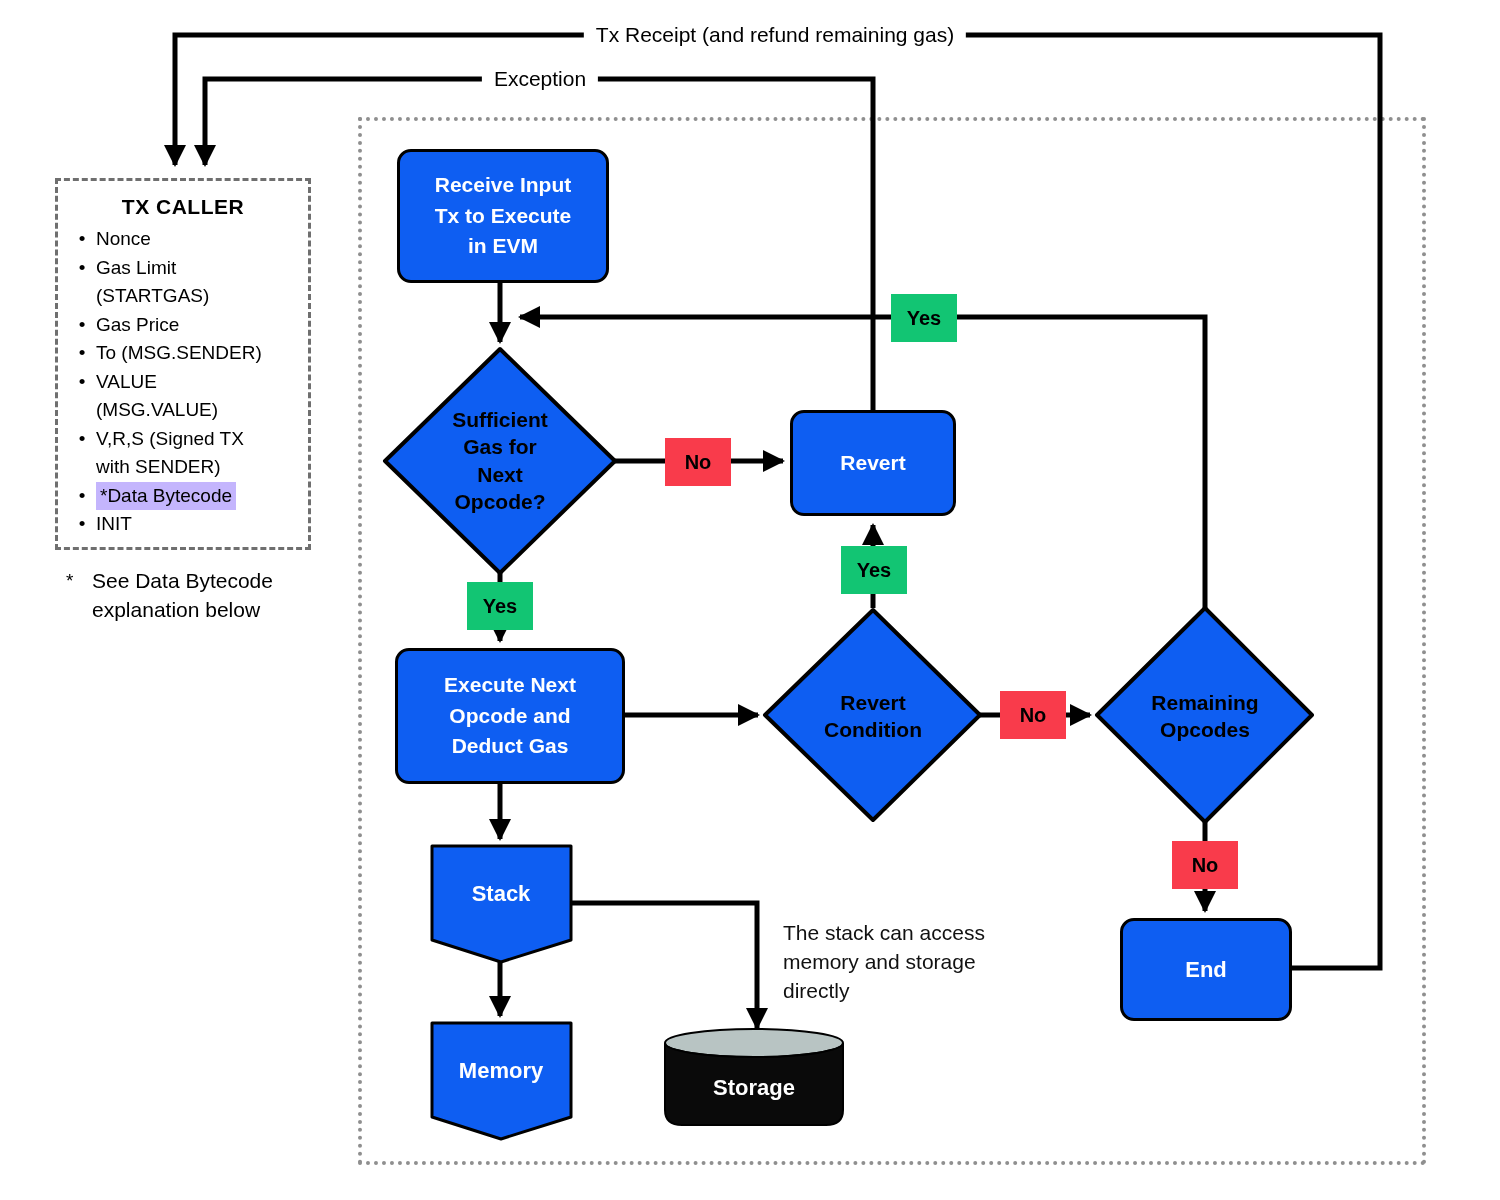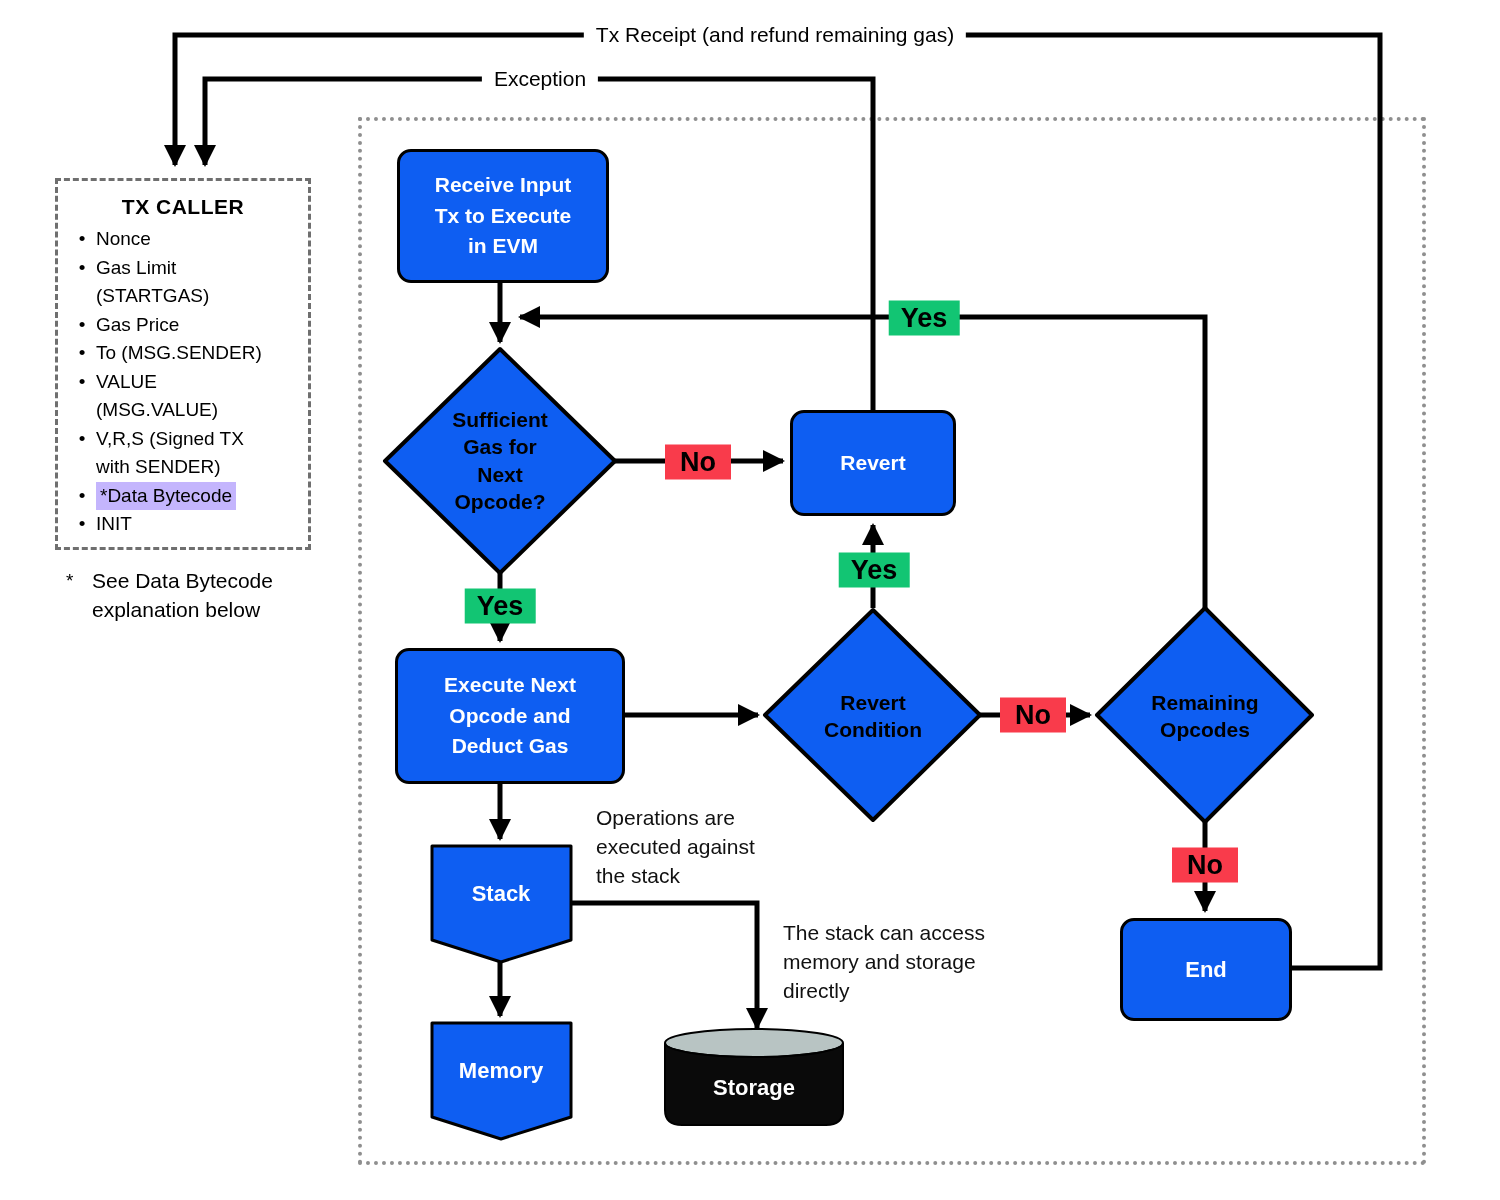--- a/index.html
+++ b/index.html
@@ -17,22 +17,22 @@
     white-space:pre-line; line-height:1.45; }
 
   .diamond-label { position:absolute; z-index:3; transform:translate(-50%,-50%);
     color:#000000; font-weight:bold; font-size:21px; text-align:center;
     white-space:pre-line; line-height:1.3; }
 
   .shape-label { position:absolute; z-index:3; transform:translate(-50%,-50%);
     color:#fff; font-weight:bold; font-size:22px; }
 
   .badge { position:absolute; z-index:4; transform:translate(-50%,-50%);
-    min-width:66px; height:35px; padding:0 12px; display:flex; align-items:center;
-    justify-content:center; color:#000; font-weight:bold; font-size:27px; }
+    min-width:66px; height:48px; padding:0 12px; display:flex; align-items:center;
+    justify-content:center; color:#000; font-weight:bold; font-size:20px; }
   .badge.yes { background:#12c573; }
   .badge.no  { background:#f93b4b; }
 
   .wire-label { position:absolute; z-index:4; transform:translate(-50%,-50%);
     background:#fff; padding:0 12px; font-size:21px; color:#000; white-space:nowrap; }
 
   .txcaller { position:absolute; left:55px; top:178px; width:256px; height:372px;
     border:3px dashed #6f6f6f; background:#fff; z-index:2; padding:14px 10px 10px 10px; }
   .txcaller-title { text-align:center; font-weight:bold; font-size:21px; color:#000;
     letter-spacing:0.5px; margin-bottom:6px; }
@@ -169,20 +169,17 @@
   <div class="shape-label" style="left:501px; top:1071px;">Memory</div>
   <div class="shape-label" style="left:754px; top:1088px;">Storage</div>
 
   <div class="badge yes" style="left:924px; top:318px;">Yes</div>
   <div class="badge no" style="left:698px; top:462px;">No</div>
   <div class="badge yes" style="left:874px; top:570px;">Yes</div>
   <div class="badge yes" style="left:500px; top:606px;">Yes</div>
   <div class="badge no" style="left:1033px; top:715px;">No</div>
   <div class="badge no" style="left:1205px; top:865px;">No</div>
 
-  <div class="annotation" style="left:596px; top:803px;">Operations are
-executed against
-the stack</div>
   <div class="annotation" style="left:783px; top:918px;">The stack can access
 memory and storage
 directly</div>
 
 </div>
 
 </body></html>

